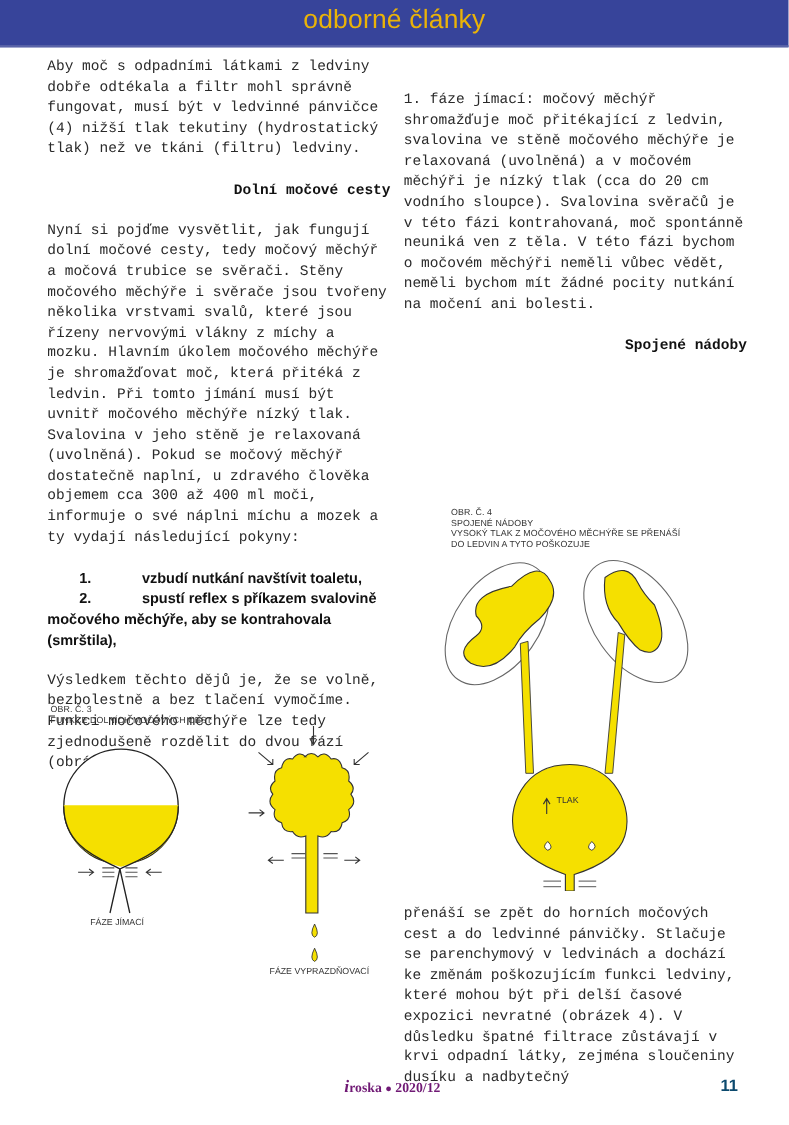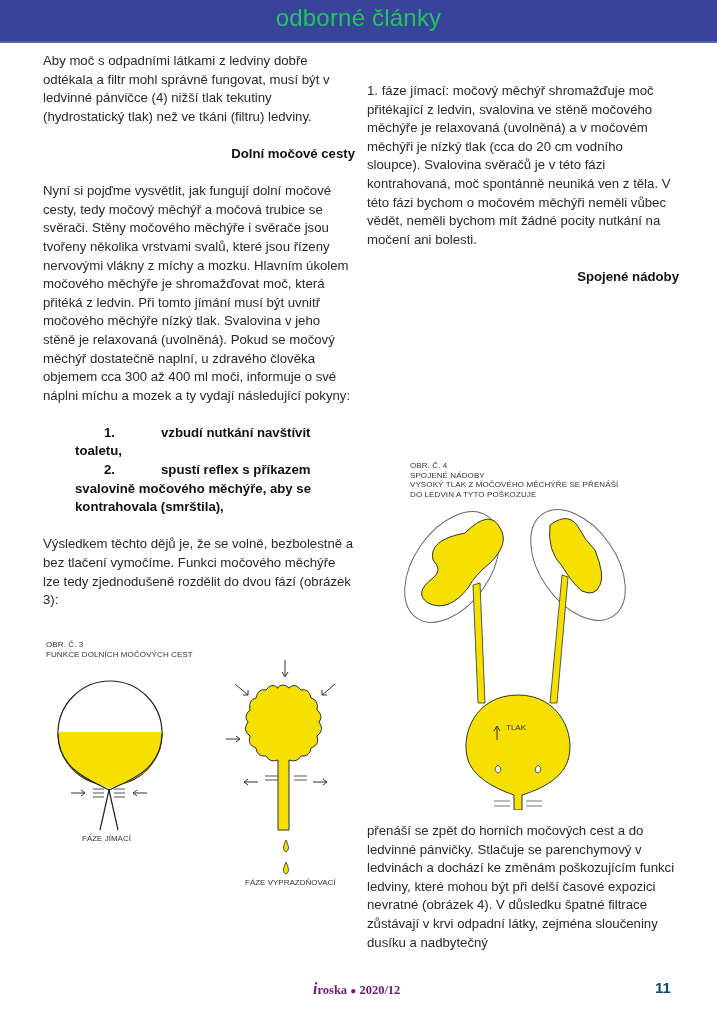--- a/index.html
+++ b/index.html
@@ -1,25 +1,25 @@
 <!DOCTYPE html>
 <html><head>
 <meta charset="utf-8">
 <style>
   html,body{margin:0;padding:0;background:#ffffff;}
   body{width:717px;height:1023px;position:relative;overflow:hidden;font-family:"Liberation Sans",sans-serif;color:#1a1a1a;}
   .header{position:absolute;left:0;top:0;width:717px;height:41px;background:#37449a;border-bottom:2px solid #5a64a8;}
-  .header-title{position:absolute;left:0;right:0;top:4px;text-align:center;color:#22c55e;font-size:24px;letter-spacing:0.2px;}
+  .header-title{position:absolute;left:0;right:0;top:4px;text-align:center;color:#eab308;font-size:24px;letter-spacing:0.2px;}
   .col{position:absolute;font-size:13.2px;line-height:18.6px;color:#2a2a2a;}
-  .col p{margin:0;}
+  .col p{margin:0;font-family:Liberation Mono, monospace;}
   .col-left{left:43px;top:52px;width:312px;}
   .col-right{left:367px;top:67px;width:312px;margin-top:15px;}
   .h{font-weight:bold;color:#111;margin:0;text-align:right;}
   .gap{height:18.6px;}
-  .list{font-weight:bold;color:#111;margin-left:32px;}
+  .list{font-weight:bold;color:#111;}
   .li-num{display:inline-block;width:40px;text-align:right;margin-left:0;}
   .li-sp{display:inline-block;width:46px;}
   .fig{position:absolute;}
   .fig3{left:30px;top:640px;width:330px;height:260px;}
   .fig4{left:390px;top:455px;width:260px;height:355px;}
   .cap{font-size:8px;line-height:9.5px;color:#333;text-transform:uppercase;letter-spacing:0.1px;}
   .fig-label{position:absolute;font-size:8px;color:#333;}
   .footer-mag{position:absolute;left:313px;top:980px;font-family:"Liberation Serif",serif;font-size:12.5px;font-weight:bold;color:#701a75;}
   .footer-mag .i{font-style:italic;font-size:16px;}
   .page-num{position:absolute;left:655px;top:979px;font-size:15px;font-weight:bold;color:#0c4a6e;}

